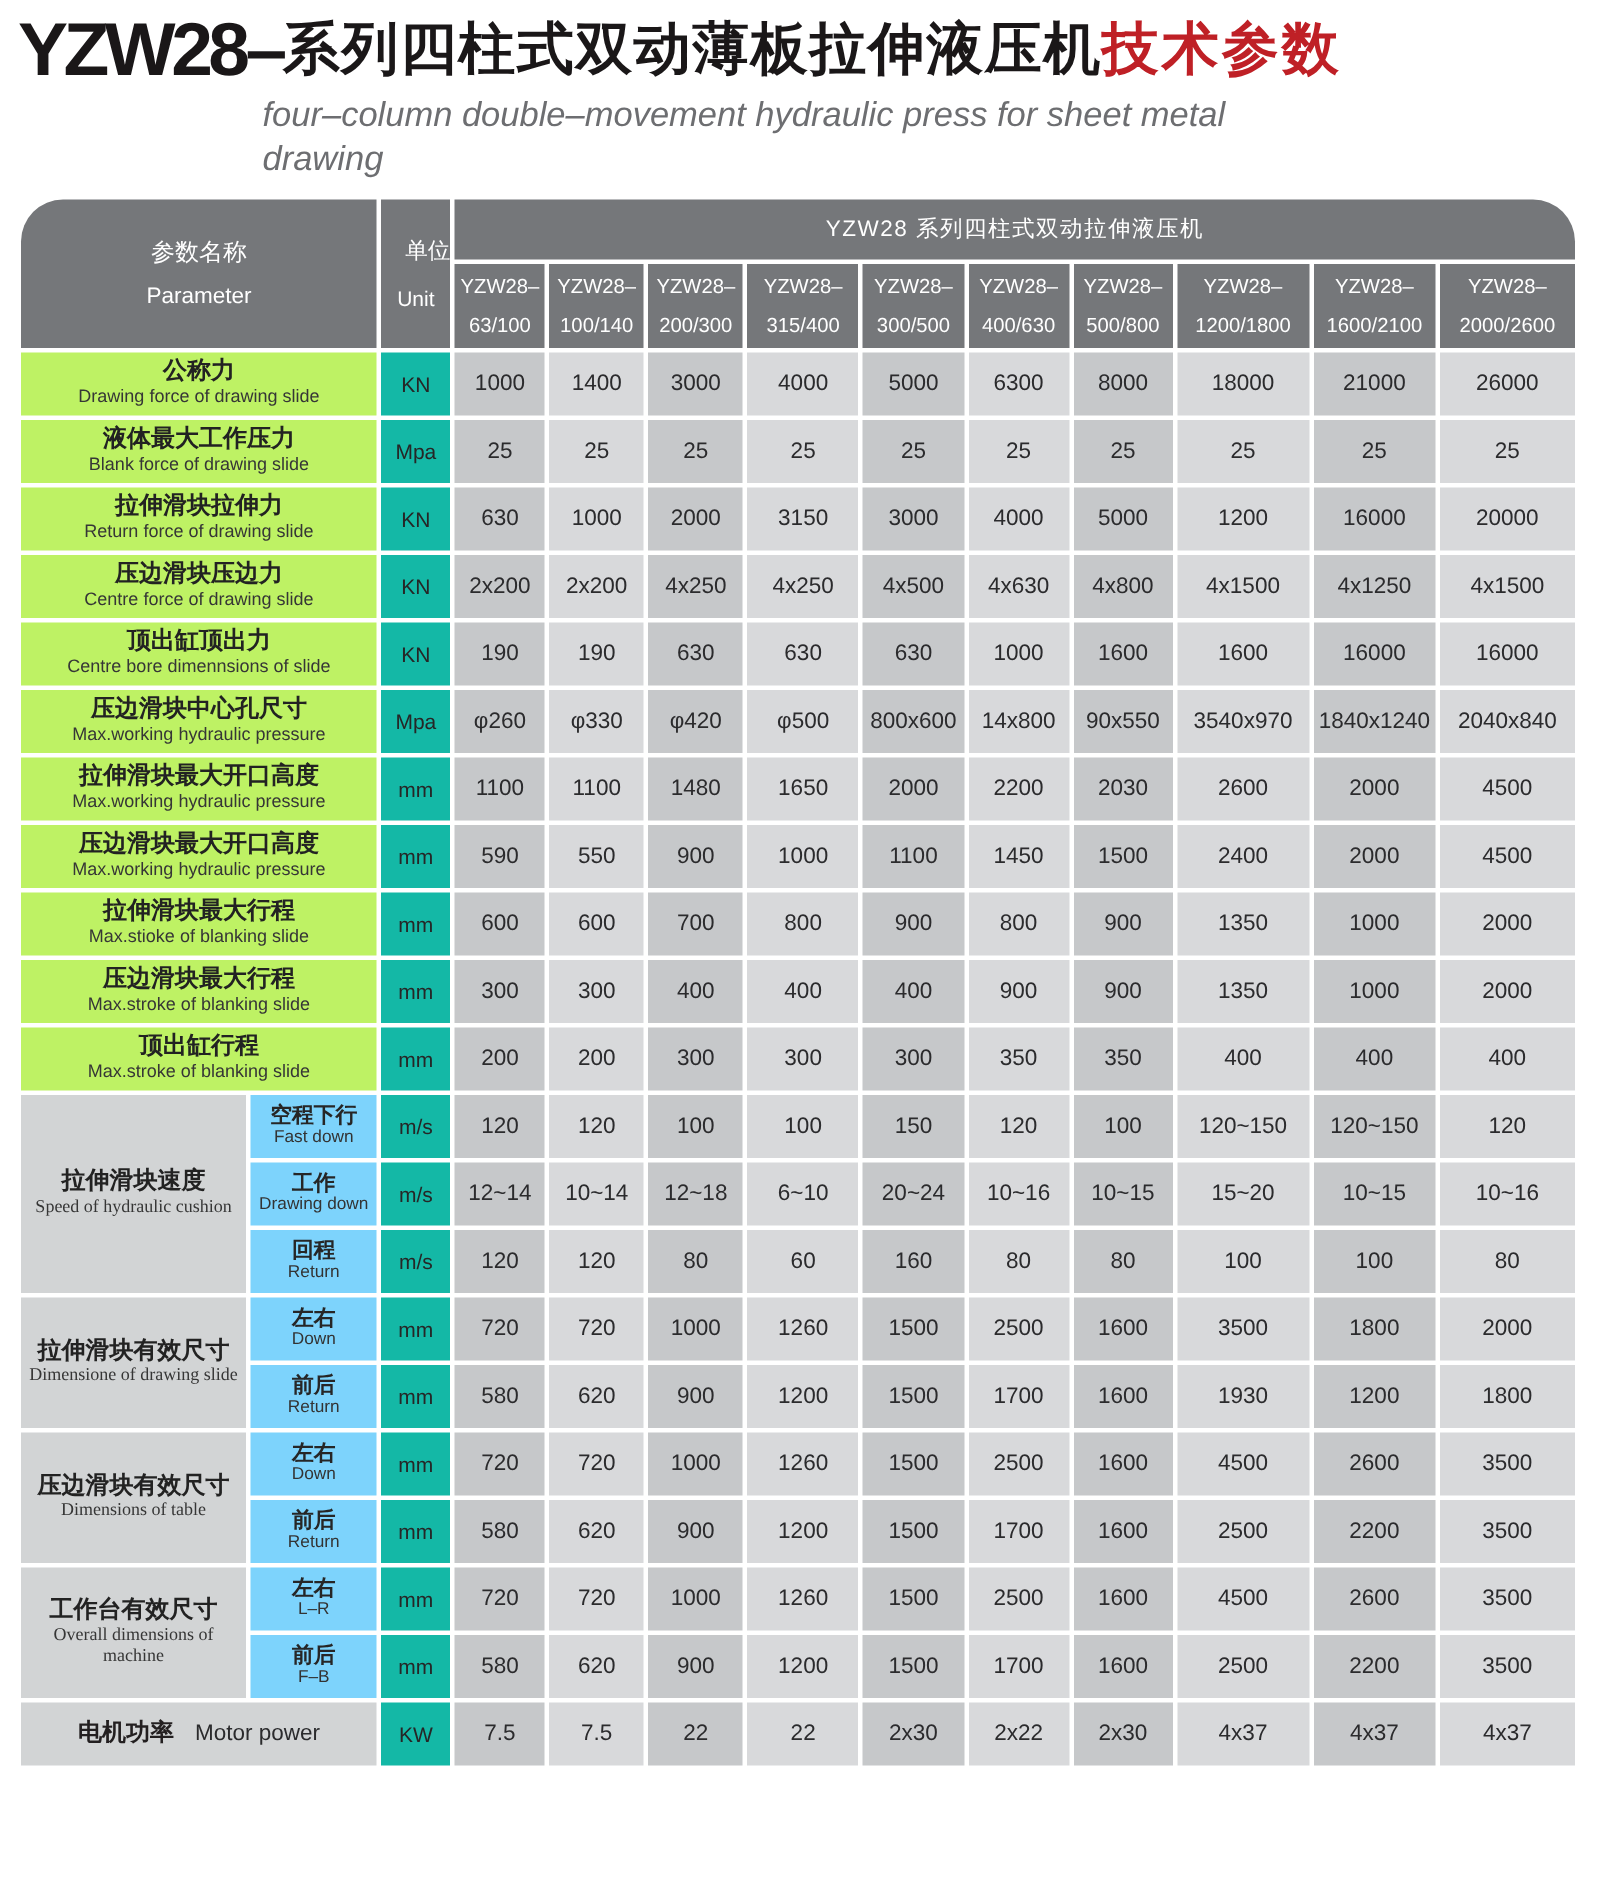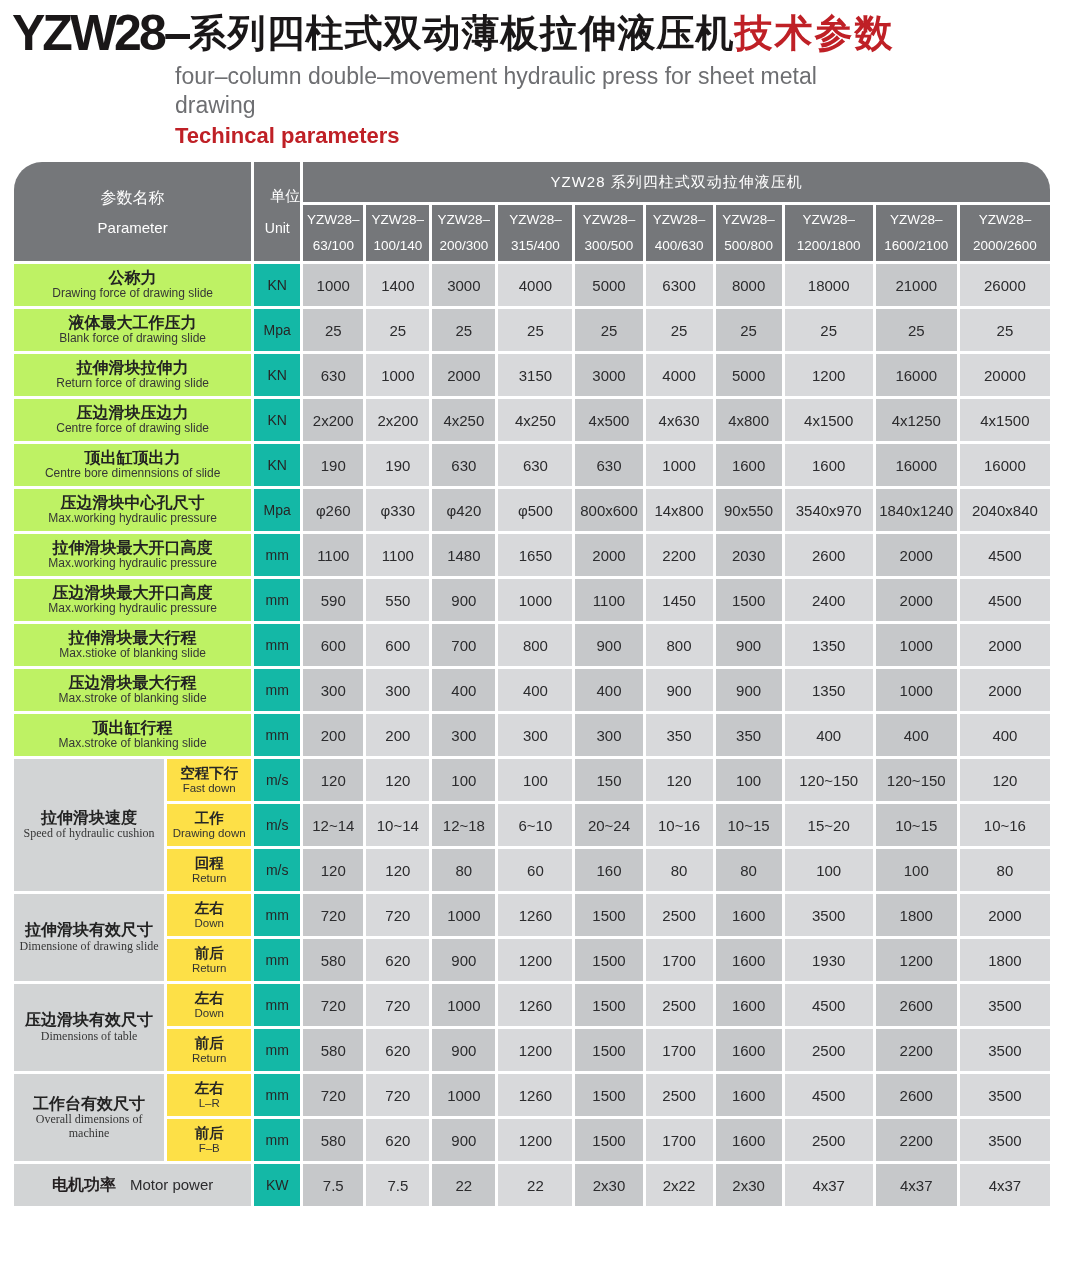--- a/index.html
+++ b/index.html
@@ -4,21 +4,21 @@
 <style>
   html,body{margin:0;padding:0;background:#ffffff;}
   body{width:1070px;font-family:"Liberation Sans","DejaVu Sans",sans-serif;color:#231f20;}
   .page{width:892px;}
 
   
   .titlebar{padding:4px 8px 0 12px;white-space:nowrap;}
   .t-model{font-size:50px;font-weight:900;letter-spacing:-3px;color:#1a1718;vertical-align:middle;}
   .t-zh{font-size:38px;font-weight:bold;color:#1a1718;vertical-align:middle;letter-spacing:1px;}
   .t-red{font-size:38px;font-weight:bold;color:#bf2026;vertical-align:middle;letter-spacing:2px;}
-  .subtitle{margin-left:175px;line-height:1.25;}
+  .subtitle{margin-left:175px;line-height:1.25;font-style:italic;}
   .sub-en{font-size:23px;color:#6d6e71;}
   .sub-red{font-size:22px;color:#bf2026;font-weight:bold;margin-top:2px;}
 
   
   table{border-collapse:separate;border-spacing:3px;table-layout:fixed;width:1042px;margin:10px 0 0 11px;}
   td{text-align:center;vertical-align:middle;padding:0;overflow:hidden;}
   .hcell{background:#75777a;color:#ffffff;}
   .hparam{border-top-left-radius:28px;margin-top:33px;}
   .hparam .zh{font-size:16px;margin-bottom:10px;}
   .hparam .en{font-size:15px;}
@@ -27,21 +27,21 @@
   .hband{border-top-right-radius:28px;font-size:15px;letter-spacing:1px;}
   .hmodel{font-size:13.5px;line-height:1.9;}
   tr.hr1{height:40px;}
   tr.hr2{height:56px;}
   tr.std{height:42px;}
 
   .lbl{background:#bef264;}
   .lbl .zh,.glbl .zh{font-size:16px;font-weight:bold;color:#222;line-height:1.15;}
   .lbl .en,.glbl .en{font-size:12px;color:#363636;line-height:1.15;}
   .glbl{background:#d2d4d5;font-family:Liberation Serif, serif;}
-  .slbl{background:#fde047;}
+  .slbl{background:#7dd3fc;}
   .slbl .zh{font-size:14.5px;font-weight:bold;color:#262626;line-height:1.15;}
   .slbl .en{font-size:11.5px;color:#333;line-height:1.15;}
   .unit{background:#14b8a6;font-size:14px;color:#262626;}
   .v{font-size:15px;color:#2b2b2d;}
   .v.d{background:#c6c8ca;}
   .v.l{background:#d8d9db;}
   .mlbl{background:#d2d4d5;}
   .mlbl .zh{font-size:16px;font-weight:bold;display:inline;margin-right:14px;}
   .mlbl .en{font-size:15px;display:inline;color:#2b2b2d;}
 
@@ -53,21 +53,20 @@
 </head>
 <body>
 
 <div class="page">
 
   <div class="titlebar">
     <span class="t-model">YZW28–</span><span class="t-zh">系列四柱式双动薄板拉伸液压机</span><span class="t-red">技术参数</span>
   </div>
   <div class="subtitle">
     <div class="sub-en">four–column double–movement hydraulic press for sheet metal  drawing</div>
-    <div class="sub-red">Techincal parameters</div>
   </div>
 
   <table>
     <colgroup>
       <col style="width:150px">
         <col style="width:84px">
         <col style="width:46px">
       <col style="width:60px">
         <col style="width:63px">
         <col style="width:63px">

